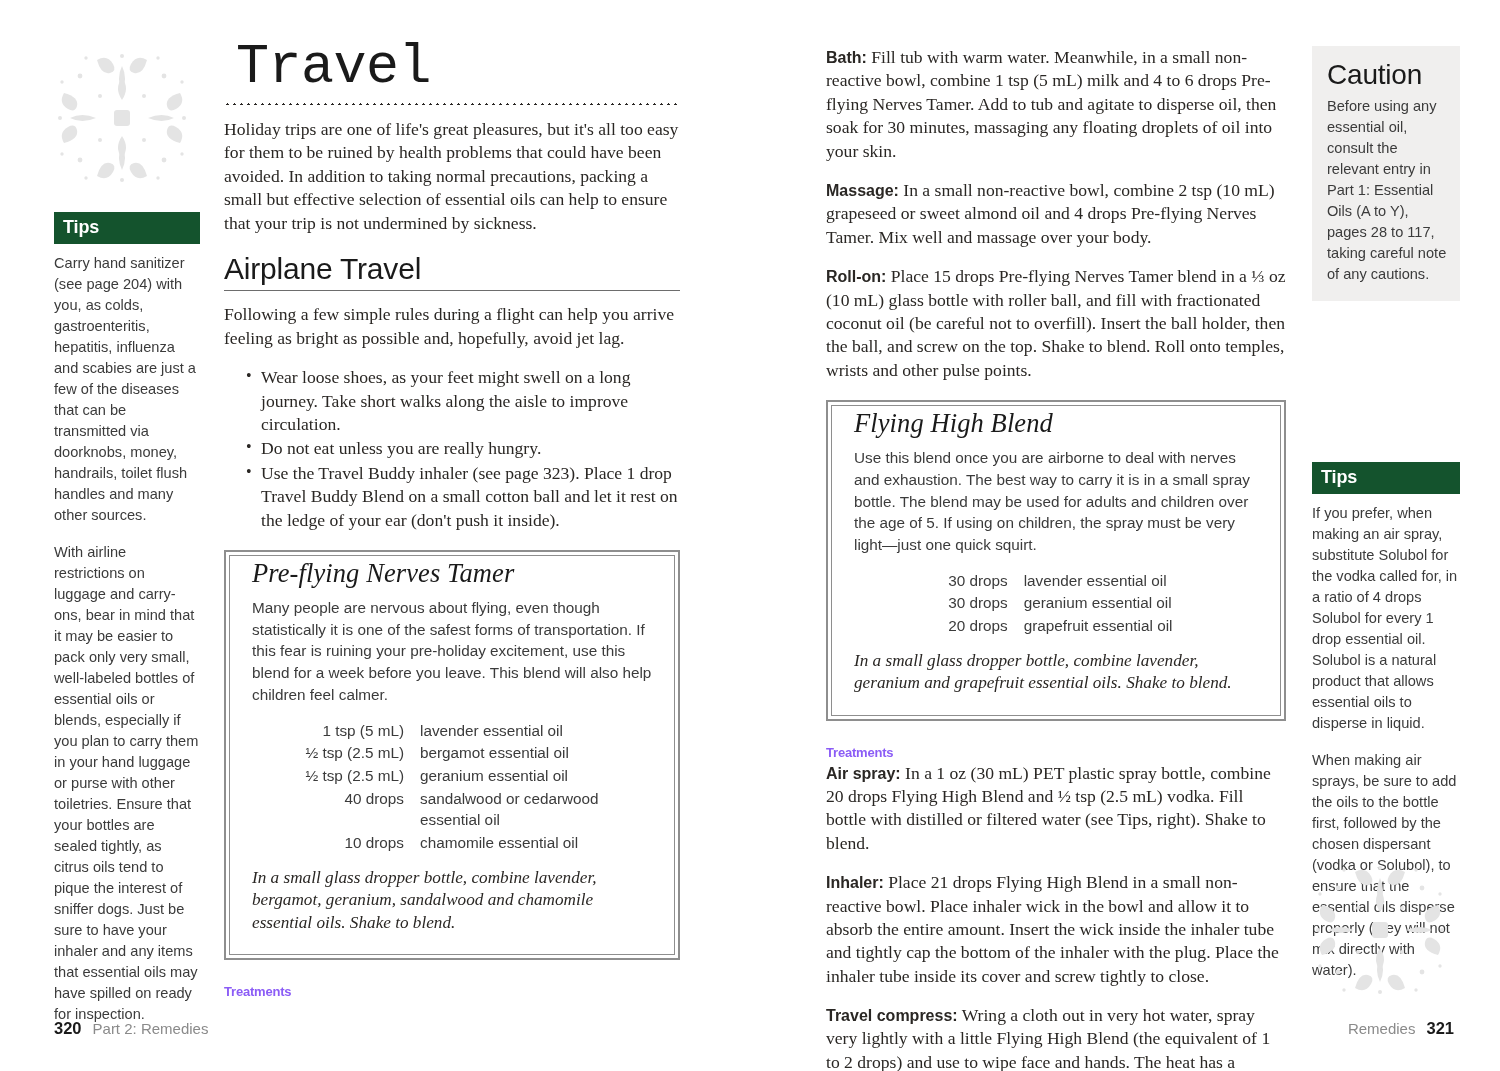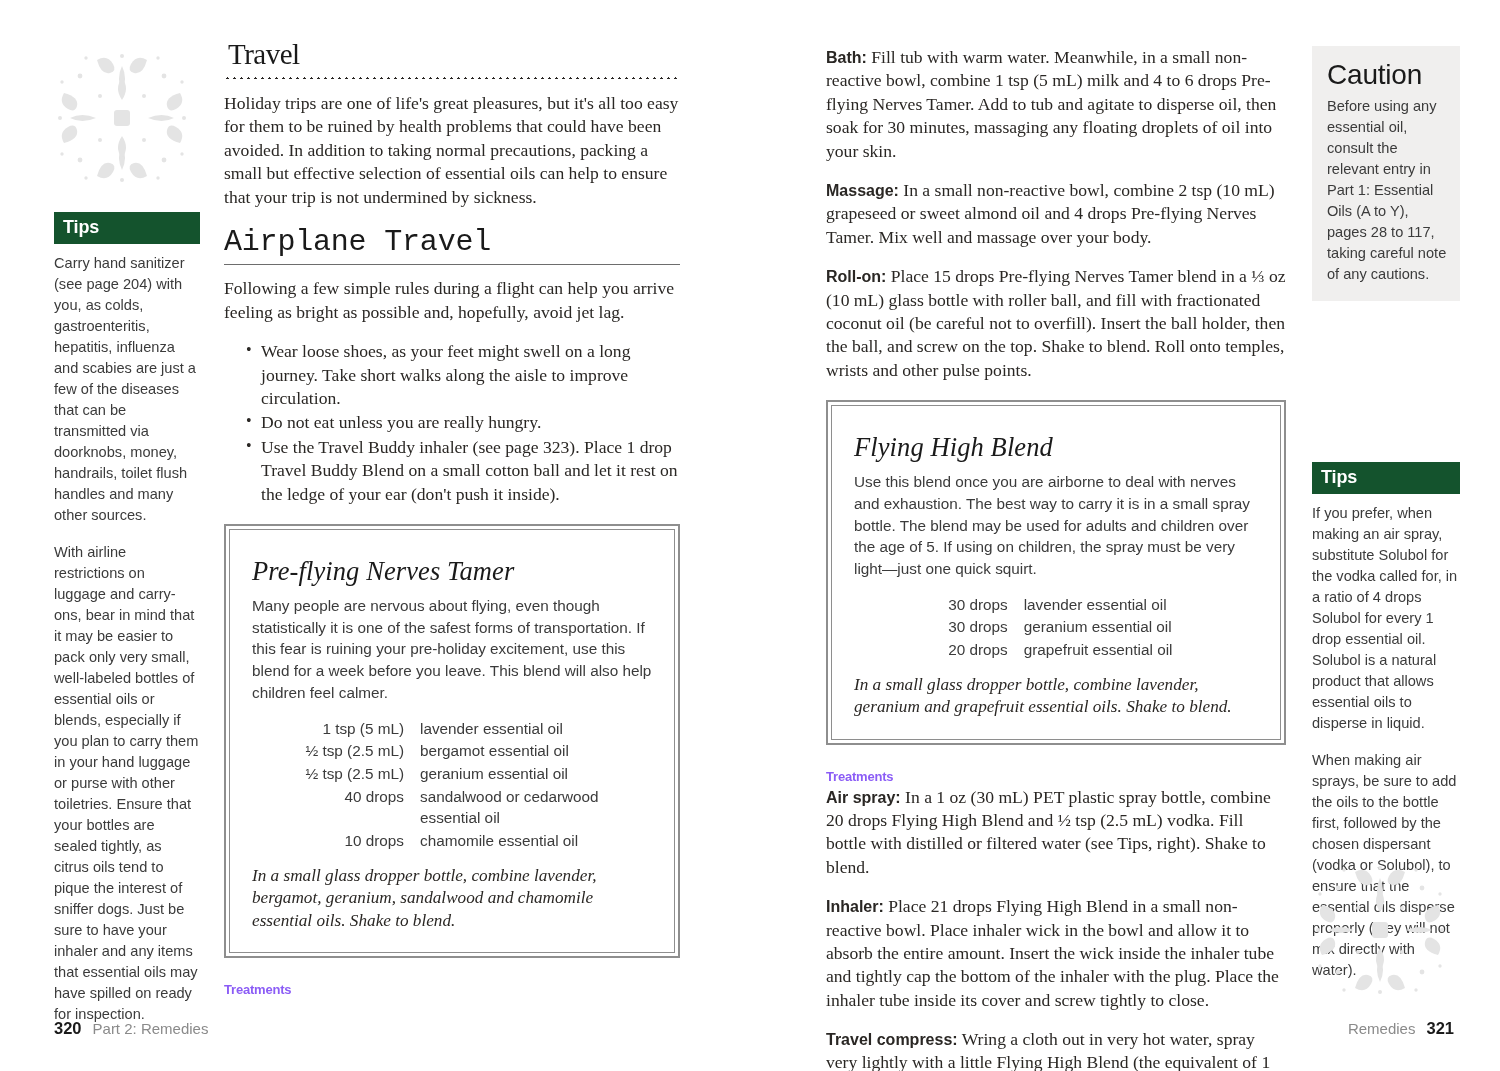--- a/index.html
+++ b/index.html
@@ -57,39 +57,39 @@
     font-family: "Liberation Serif", serif;
     font-size: 17.6px;
     line-height: 1.33;
     color: #2a2724;
     text-align: left;
   }
   .serif p { margin: 0 0 16px 0; }
 
   
   .chapter-title {
-    font-family: Liberation Serif, serif;
+    font-family: Liberation Mono, monospace;
     font-weight: 400;
-    font-size: 29px;
+    font-size: 55px;
     line-height: 1;
     letter-spacing: -0.5px;
-    margin: 0 0 7px 4px;
+    margin: 0 0 7px 12px;
     color: #1a1a1a;
   }
   .dotted-rule {
     height: 3px;
     width: 100%;
     background-image: radial-gradient(circle, #2a2724 1.1px, rgba(0,0,0,0) 1.3px);
     background-size: 7px 3px;
     background-repeat: repeat-x;
     background-position: 0 1px;
     margin-bottom: 13px;
   }
   .section-title {
-    font-family: Liberation Mono, monospace;
+    font-family: Liberation Sans, sans-serif;
     font-weight: 400;
     font-size: 30px;
     line-height: 1.05;
     letter-spacing: -0.2px;
     margin: 18px 0 6px 0;
     color: #1a1a1a;
   }
   .thin-rule {
     height: 1px;
     background: #6d6d6d;
@@ -127,21 +127,21 @@
 
   
   .recipe-box {
     border: 2px solid #8e8e8e;
     padding: 3px;
     margin: 18px 0 6px 0;
     background: #fff;
   }
   .recipe-inner {
     border: 1px solid #8e8e8e;
-    padding: 26px 22px 20px 22px;
+    padding: 2px 22px 20px 22px;
   }
   .recipe-title {
     font-family: "Liberation Serif", serif;
     font-style: italic;
     font-size: 26.5px;
     font-weight: 400;
     margin: 0 0 8px 0;
     color: #1a1a1a;
     letter-spacing: 0.1px;
   }

